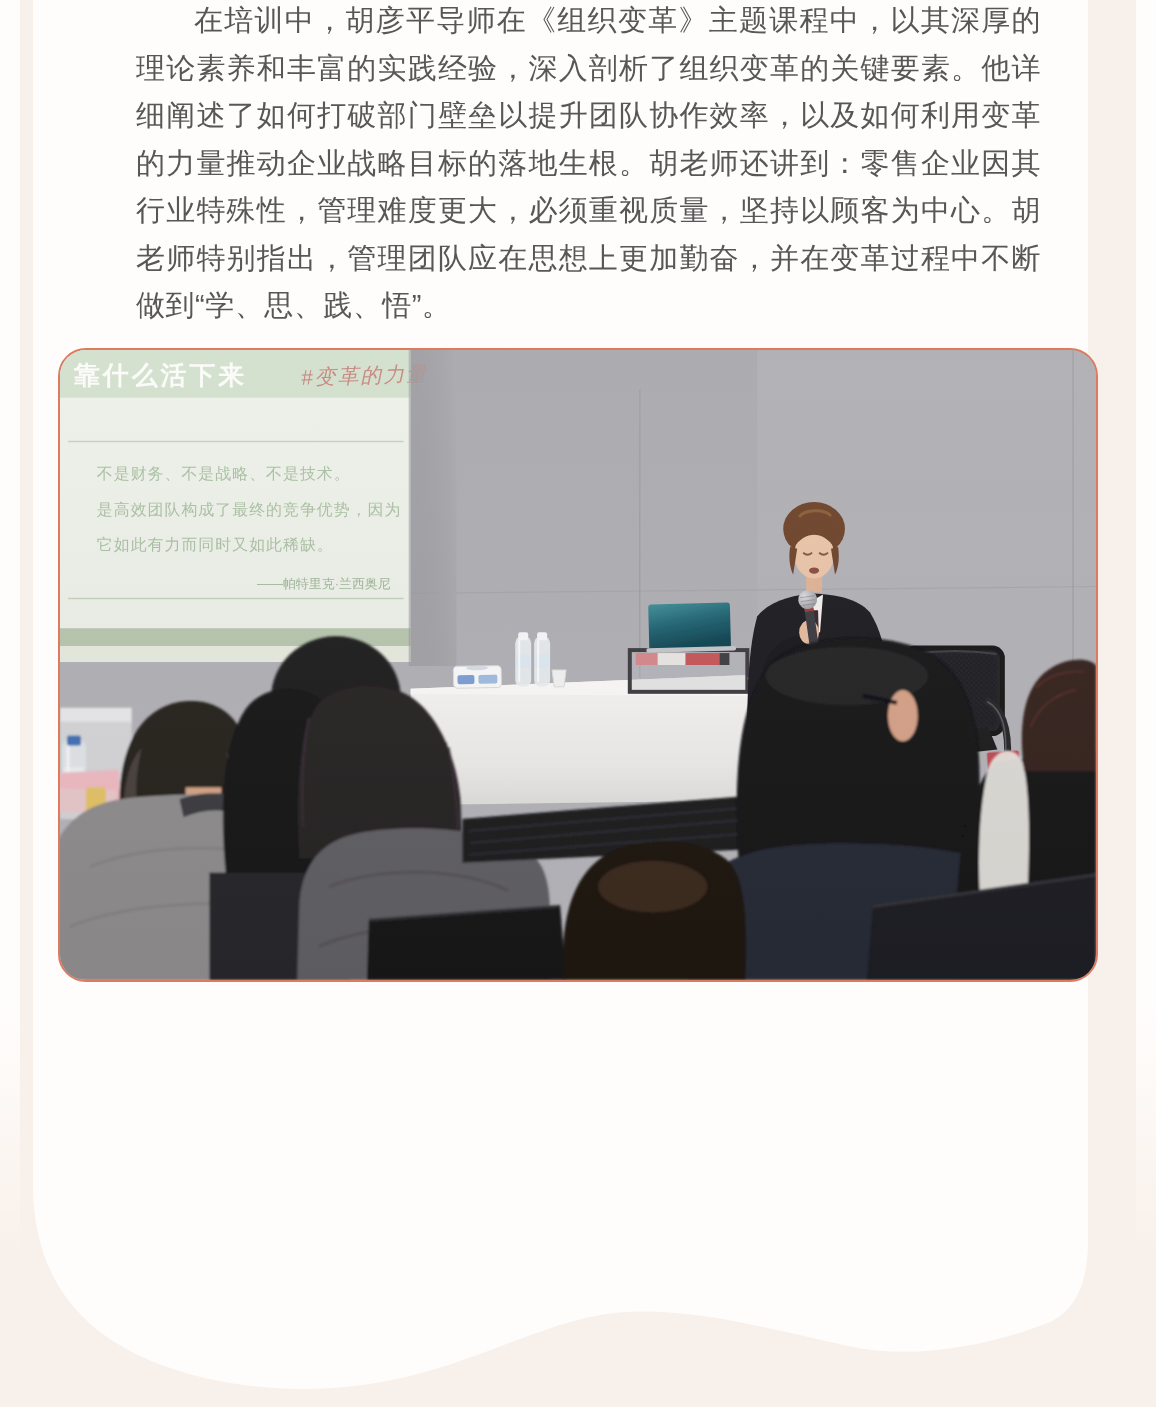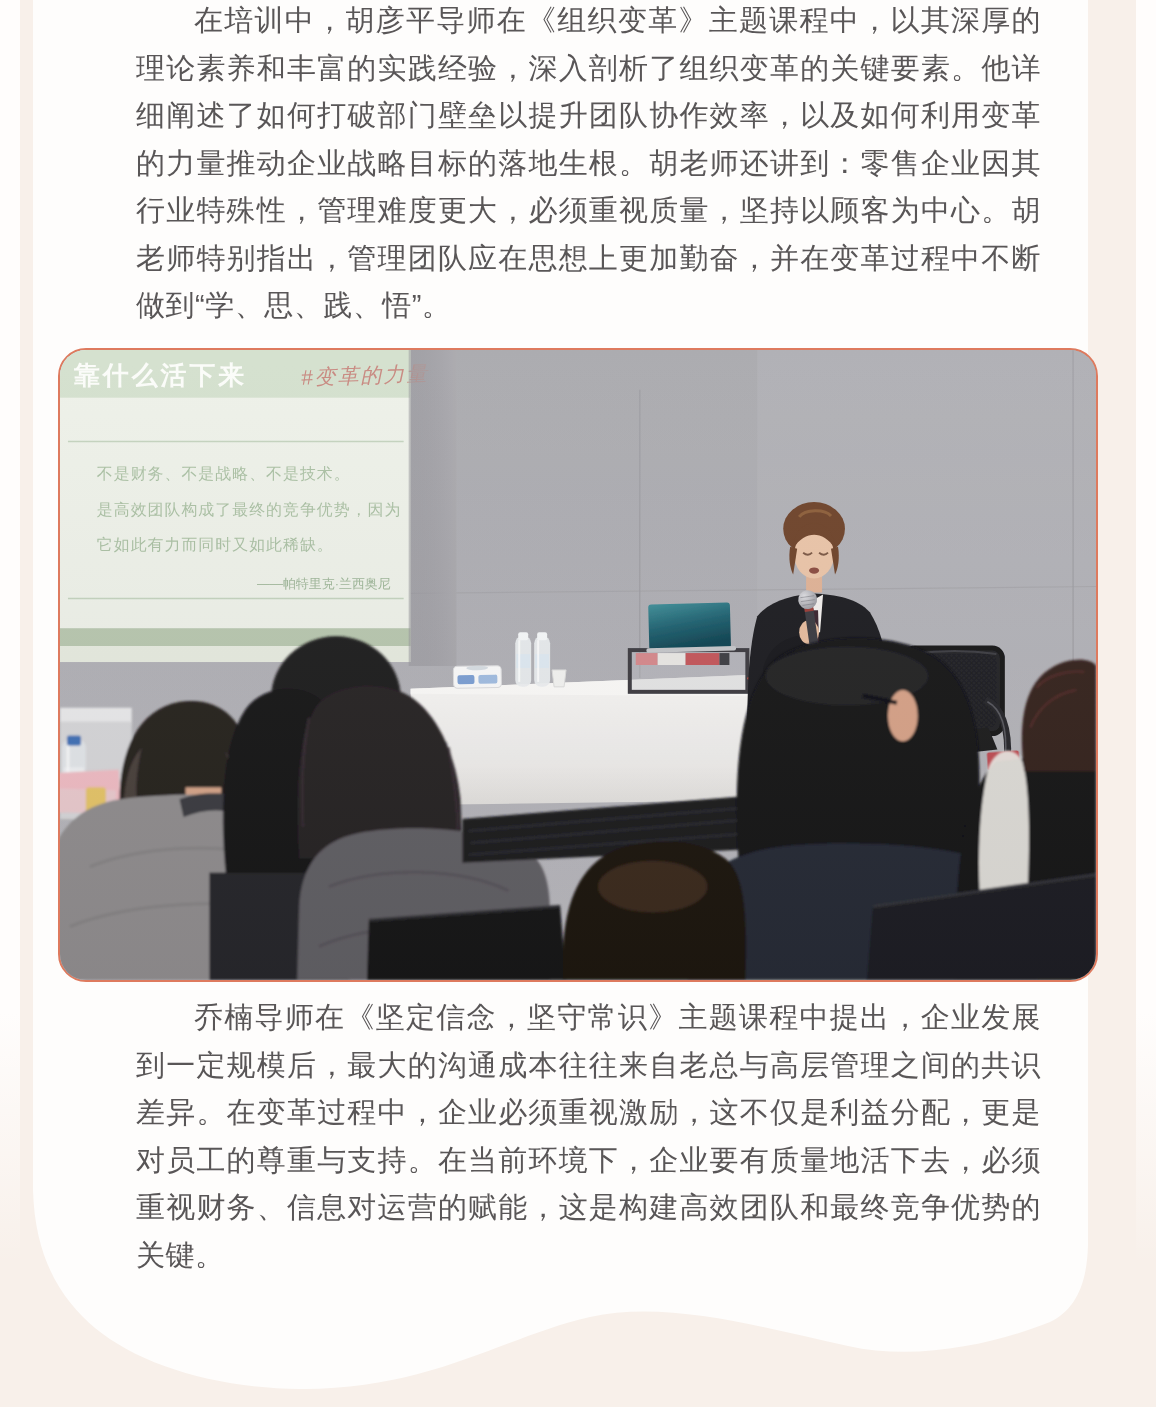--- a/index.html
+++ b/index.html
@@ -242,15 +242,14 @@
         </g>
 
         <polygon points="810,634 816,560 1040,528 1040,634" fill="#1e1e22"></polygon>
         <line x1="816" y1="560" x2="1040" y2="528" stroke="#34343a" stroke-width="3"></line>
       </g>
 
       <rect x="0" y="0" width="1040" height="634" fill="url(#photoOverlay)"></rect>
     </svg>
   </figure>
 
-  <p class="para para2">乔楠导师在《坚定信念，坚守常识》主题课程中提出，企业发展到一定规模后，最大的沟通成本往往来自老总与高层管理之间的共识差异。在变革过程中，企业必须重视激励，这不仅是利益分配，更是对员工的尊重与支持。在当前环境下，企业要有质量地活下去，必须重视财务、信息对运营的赋能，这是构建高效团队和最终竞争优势的关键。</p>
 
 </div>
 
 </body></html>

